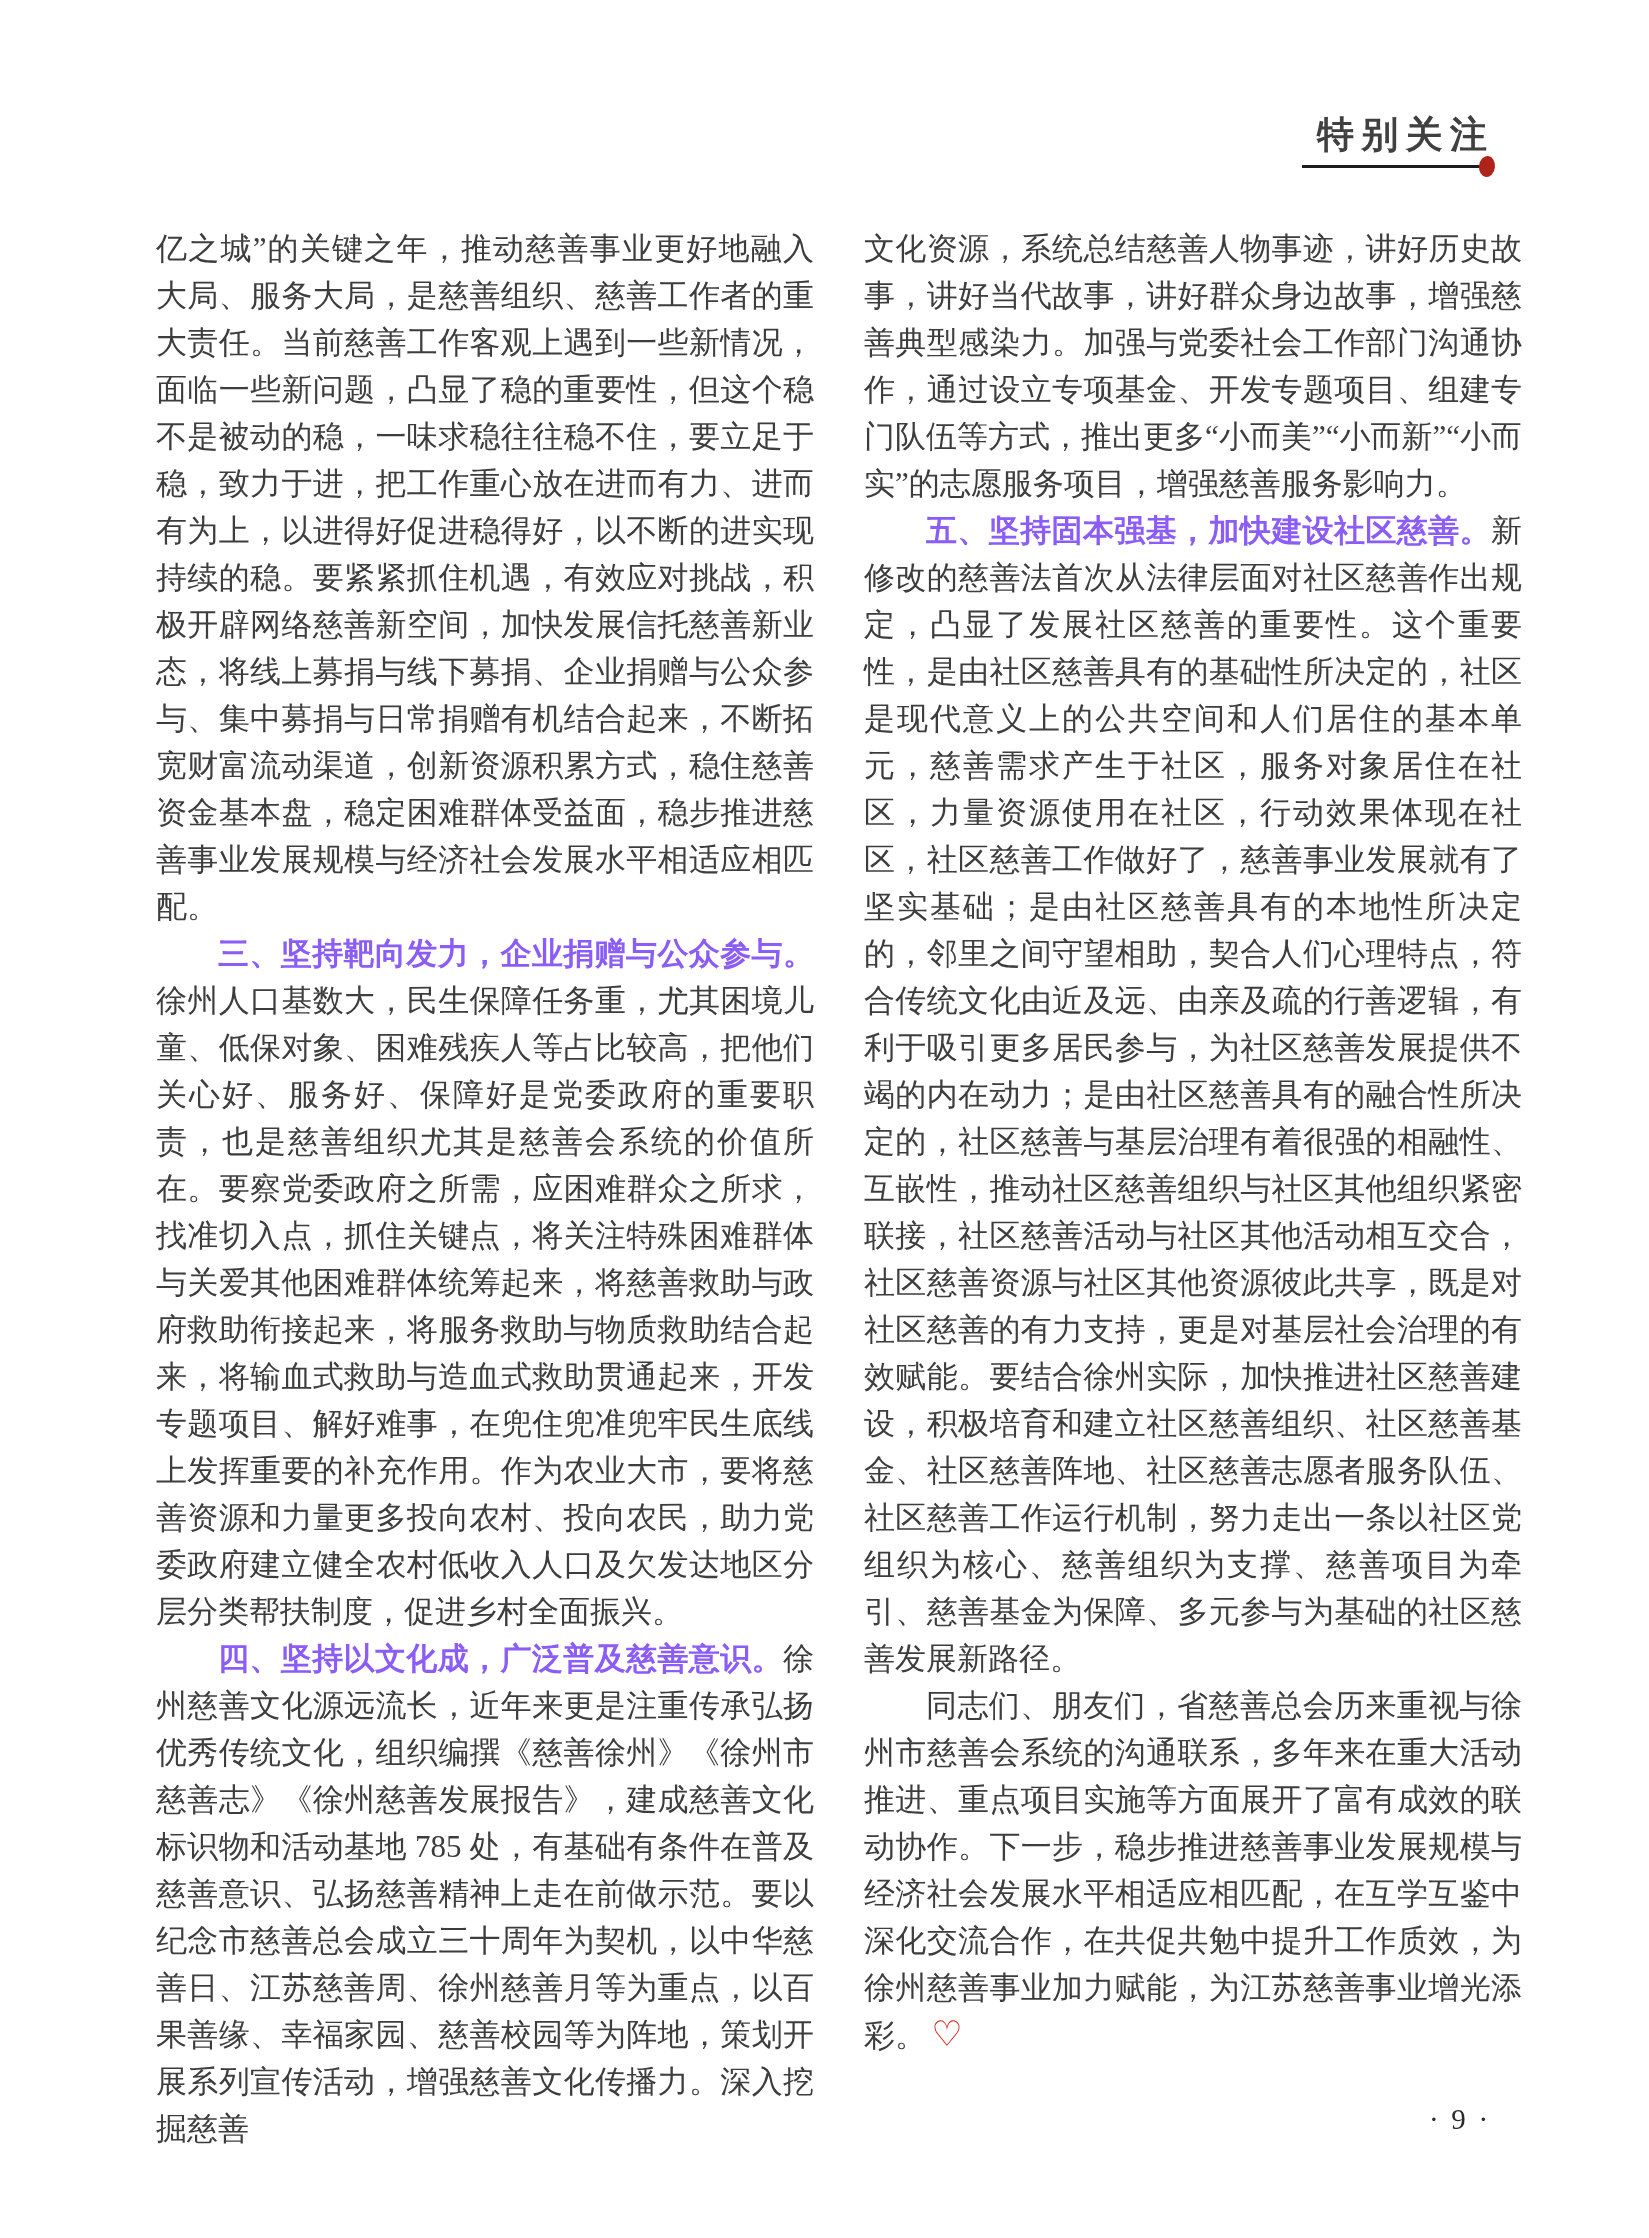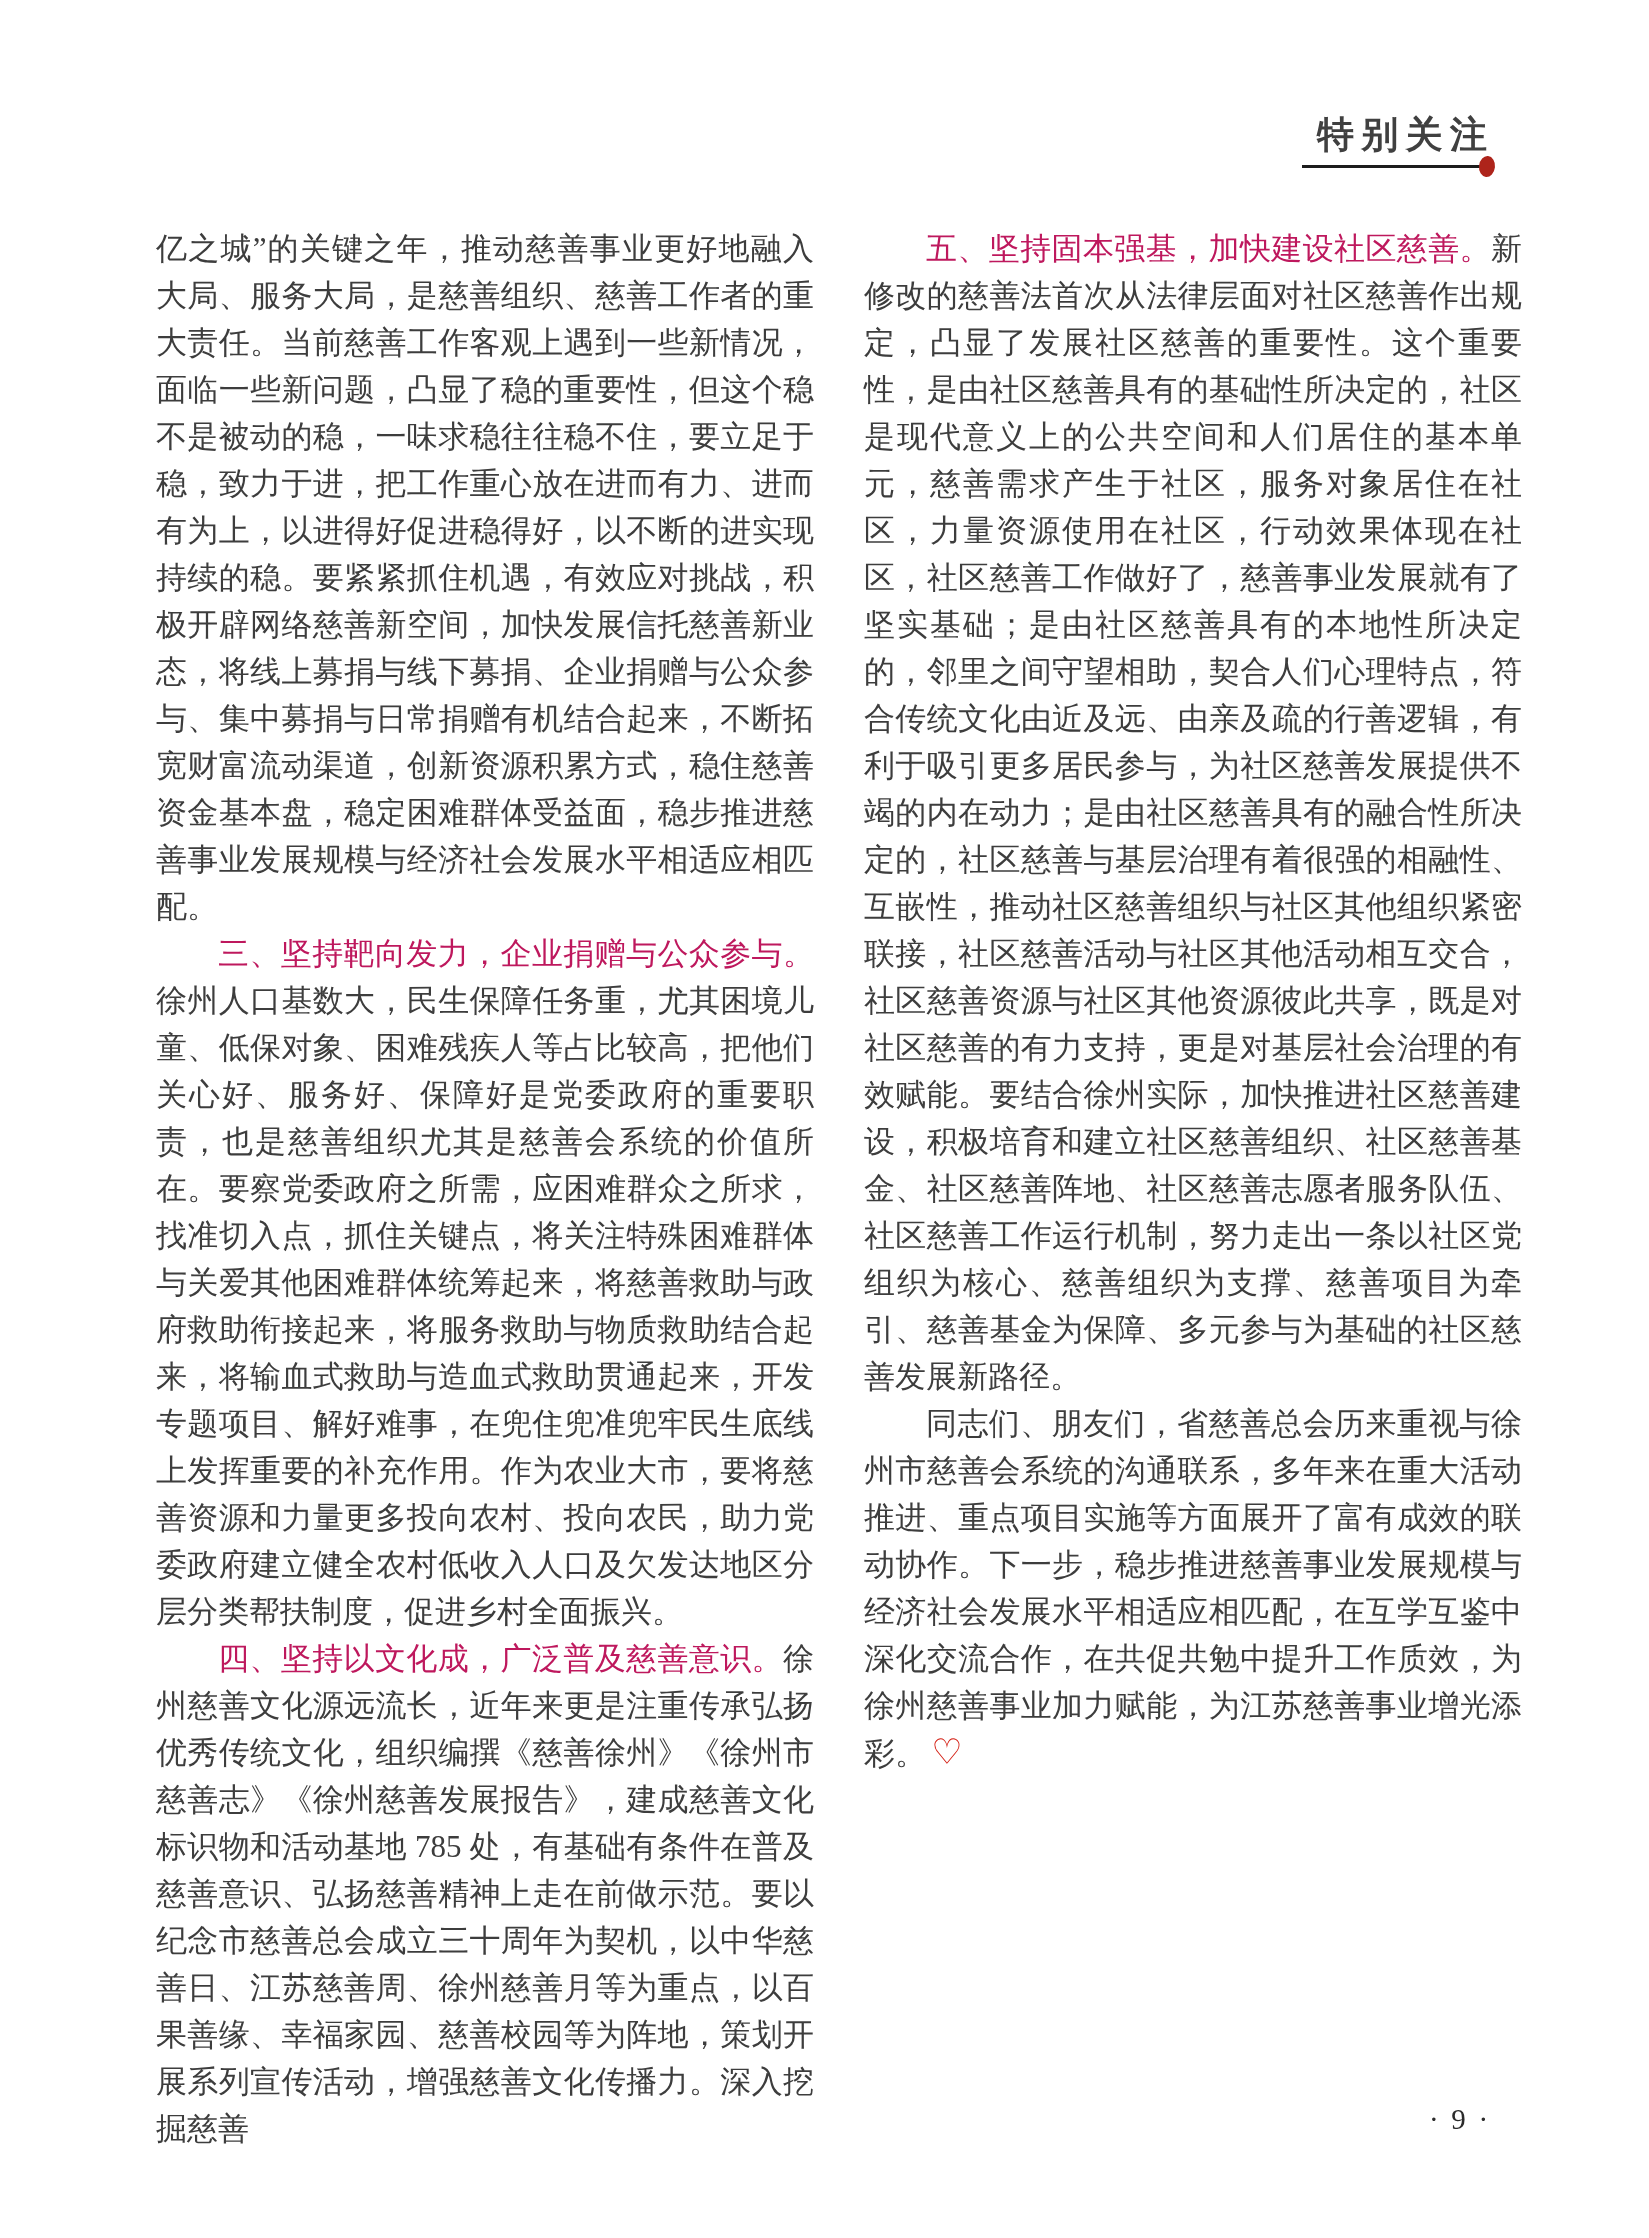--- a/index.html
+++ b/index.html
@@ -49,22 +49,22 @@
   .col {
     width: 658px;
     font-size: 31px;
     line-height: 47px;
     text-align: justify;
     color: #3d3d3d;
   }
   .para { margin: 0; }
   .para.indent { text-indent: 2em; }
   .red-heading {
-    color: #be185d;
-    font-weight: 400;
+    color: #8b5cf6;
+    font-weight: 700;
   }
   .end-mark {
     color: #d42015;
     padding-left: 5.3px;
     font-size: 35px;
   }
   
   .page-number {
     position: absolute;
     top: 2103px; left: 1429px;
@@ -87,20 +87,21 @@
 
   <div class="columns">
 
     <div class="col">
       <p class="para"><span>亿之城”的关键之年，推动慈善事业更好地融入大局、服务大局，是慈善组织、慈善工作者的重大责任。当前慈善工作客观上遇到一些新情况，面临一些新问题，凸显了稳的重要性，但这个稳不是被动的稳，一味求稳往往稳不住，要立足于稳，致力于进，把工作重心放在进而有力、进而有为上，以进得好促进稳得好，以不断的进实现持续的稳。要紧紧抓住机遇，有效应对挑战，积极开辟网络慈善新空间，加快发展信托慈善新业态，将线上募捐与线下募捐、企业捐赠与公众参与、集中募捐与日常捐赠有机结合起来，不断拓宽财富流动渠道，创新资源积累方式，稳住慈善资金基本盘，稳定困难群体受益面，稳步推进慈善事业发展规模与经济社会发展水平相适应相匹配。</span></p>
       <p class="para indent"><span class="red-heading">三、坚持靶向发力，企业捐赠与公众参与。</span><span>徐州人口基数大，民生保障任务重，尤其困境儿童、低保对象、困难残疾人等占比较高，把他们关心好、服务好、保障好是党委政府的重要职责，也是慈善组织尤其是慈善会系统的价值所在。要察党委政府之所需，应困难群众之所求，找准切入点，抓住关键点，将关注特殊困难群体与关爱其他困难群体统筹起来，将慈善救助与政府救助衔接起来，将服务救助与物质救助结合起来，将输血式救助与造血式救助贯通起来，开发专题项目、解好难事，在兜住兜准兜牢民生底线上发挥重要的补充作用。作为农业大市，要将慈善资源和力量更多投向农村、投向农民，助力党委政府建立健全农村低收入人口及欠发达地区分层分类帮扶制度，促进乡村全面振兴。</span></p>
       <p class="para indent"><span class="red-heading">四、坚持以文化成，广泛普及慈善意识。</span><span>徐州慈善文化源远流长，近年来更是注重传承弘扬优秀传统文化，组织编撰《慈善徐州》《徐州市慈善志》《徐州慈善发展报告》，建成慈善文化标识物和活动基地 785 处，有基础有条件在普及慈善意识、弘扬慈善精神上走在前做示范。要以纪念市慈善总会成立三十周年为契机，以中华慈善日、江苏慈善周、徐州慈善月等为重点，以百果善缘、幸福家园、慈善校园等为阵地，策划开展系列宣传活动，增强慈善文化传播力。深入挖掘慈善</span></p>
     </div>
 
     <div class="col">
+      <p class="para"><span>文化资源，系统总结慈善人物事迹，讲好历史故事，讲好当代故事，讲好群众身边故事，增强慈善典型感染力。加强与党委社会工作部门沟通协作，通过设立专项基金、开发专题项目、组建专门队伍等方式，推出更多“小而美”“小而新”“小而实”的志愿服务项目，增强慈善服务影响力。</span></p>
       <p class="para indent"><span class="red-heading">五、坚持固本强基，加快建设社区慈善。</span><span>新修改的慈善法首次从法律层面对社区慈善作出规定，凸显了发展社区慈善的重要性。这个重要性，是由社区慈善具有的基础性所决定的，社区是现代意义上的公共空间和人们居住的基本单元，慈善需求产生于社区，服务对象居住在社区，力量资源使用在社区，行动效果体现在社区，社区慈善工作做好了，慈善事业发展就有了坚实基础；是由社区慈善具有的本地性所决定的，邻里之间守望相助，契合人们心理特点，符合传统文化由近及远、由亲及疏的行善逻辑，有利于吸引更多居民参与，为社区慈善发展提供不竭的内在动力；是由社区慈善具有的融合性所决定的，社区慈善与基层治理有着很强的相融性、互嵌性，推动社区慈善组织与社区其他组织紧密联接，社区慈善活动与社区其他活动相互交合，社区慈善资源与社区其他资源彼此共享，既是对社区慈善的有力支持，更是对基层社会治理的有效赋能。要结合徐州实际，加快推进社区慈善建设，积极培育和建立社区慈善组织、社区慈善基金、社区慈善阵地、社区慈善志愿者服务队伍、社区慈善工作运行机制，努力走出一条以社区党组织为核心、慈善组织为支撑、慈善项目为牵引、慈善基金为保障、多元参与为基础的社区慈善发展新路径。</span></p>
       <p class="para indent"><span>同志们、朋友们，省慈善总会历来重视与徐州市慈善会系统的沟通联系，多年来在重大活动推进、重点项目实施等方面展开了富有成效的联动协作。下一步，稳步推进慈善事业发展规模与经济社会发展水平相适应相匹配，在互学互鉴中深化交流合作，在共促共勉中提升工作质效，为徐州慈善事业加力赋能，为江苏慈善事业增光添彩。</span><span class="end-mark">♡</span></p>
     </div>
 
   </div>
 
   <div class="page-number">· 9 ·</div>
 
 </div>
 

